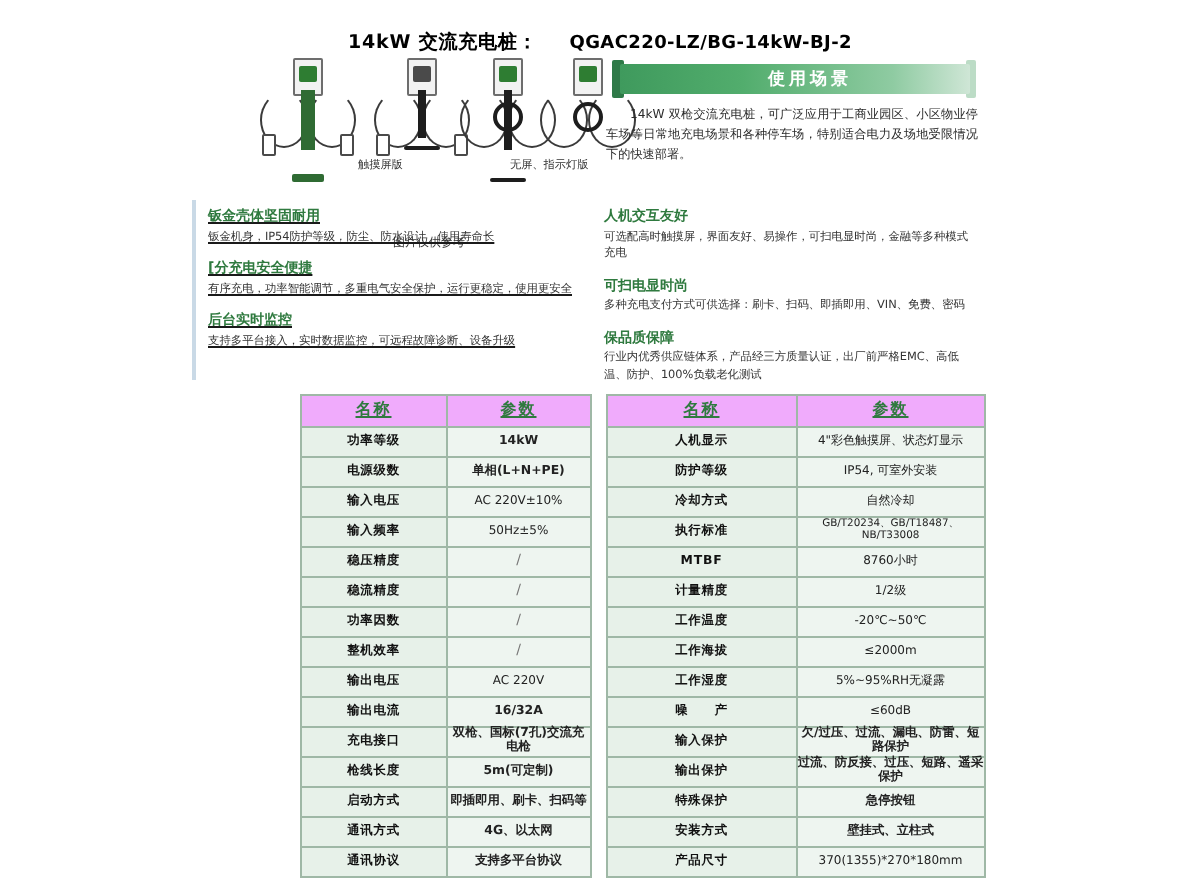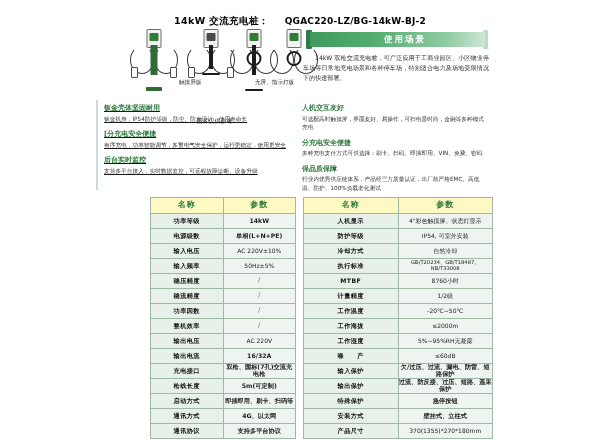--- a/index.html
+++ b/index.html
@@ -126,22 +126,22 @@
     position:absolute;border-collapse:collapse;table-layout:fixed;
     font-size:5.8px;
   }
   .tbl.left{left:150px;top:197px;width:146px;}
   .tbl.right{left:303px;top:197px;width:190px;}
   .tbl th,.tbl td{
     border:1px solid #9fb8a6;padding:0;height:14px;
     text-align:center;vertical-align:middle;line-height:1.1;
   }
   .tbl th{
-    background:#fef9c3;color:#2f7a3f;font-size:8px;font-weight:bold;
-    height:15px;letter-spacing:1px;
+    background:#f0abfc;color:#2f7a3f;font-size:8px;font-weight:bold;
+    height:15px;letter-spacing:1px;text-decoration:underline;
   }
   .tbl td.k{
     background:#e7f1e9;color:#111;font-weight:bold;width:44px;
     font-size:6.2px;letter-spacing:.4px;
   }
   .tbl.right td.k{width:46px;}
   .tbl td.v{
     background:#eef5f0;color:#222;font-size:6px;
   }
   .tbl td.v.b{font-weight:bold;font-size:6.2px;}
@@ -232,21 +232,21 @@
         <h4>后台实时监控</h4>
         <p>支持多平台接入，实时数据监控，可远程故障诊断、设备升级</p>
       </div>
     </div>
     <div class="col-b">
       <div class="blk">
         <h4>人机交互友好</h4>
         <p>可选配高时触摸屏，界面友好、易操作，可扫电显时尚，金融等多种模式充电</p>
       </div>
       <div class="blk">
-        <h4>分充电安全便捷</h4>
+        <h4>可扫电显时尚</h4>
         <p>多种充电支付方式可供选择：刷卡、扫码、即插即用、VIN、免费、密码</p>
       </div>
       <div class="blk">
         <h4>保品质保障</h4>
         <p>行业内优秀供应链体系，产品经三方质量认证，出厂前严格EMC、高低温、防护、100%负载老化测试</p>
       </div>
     </div>
   </div>
 
   <table class="tbl left">

